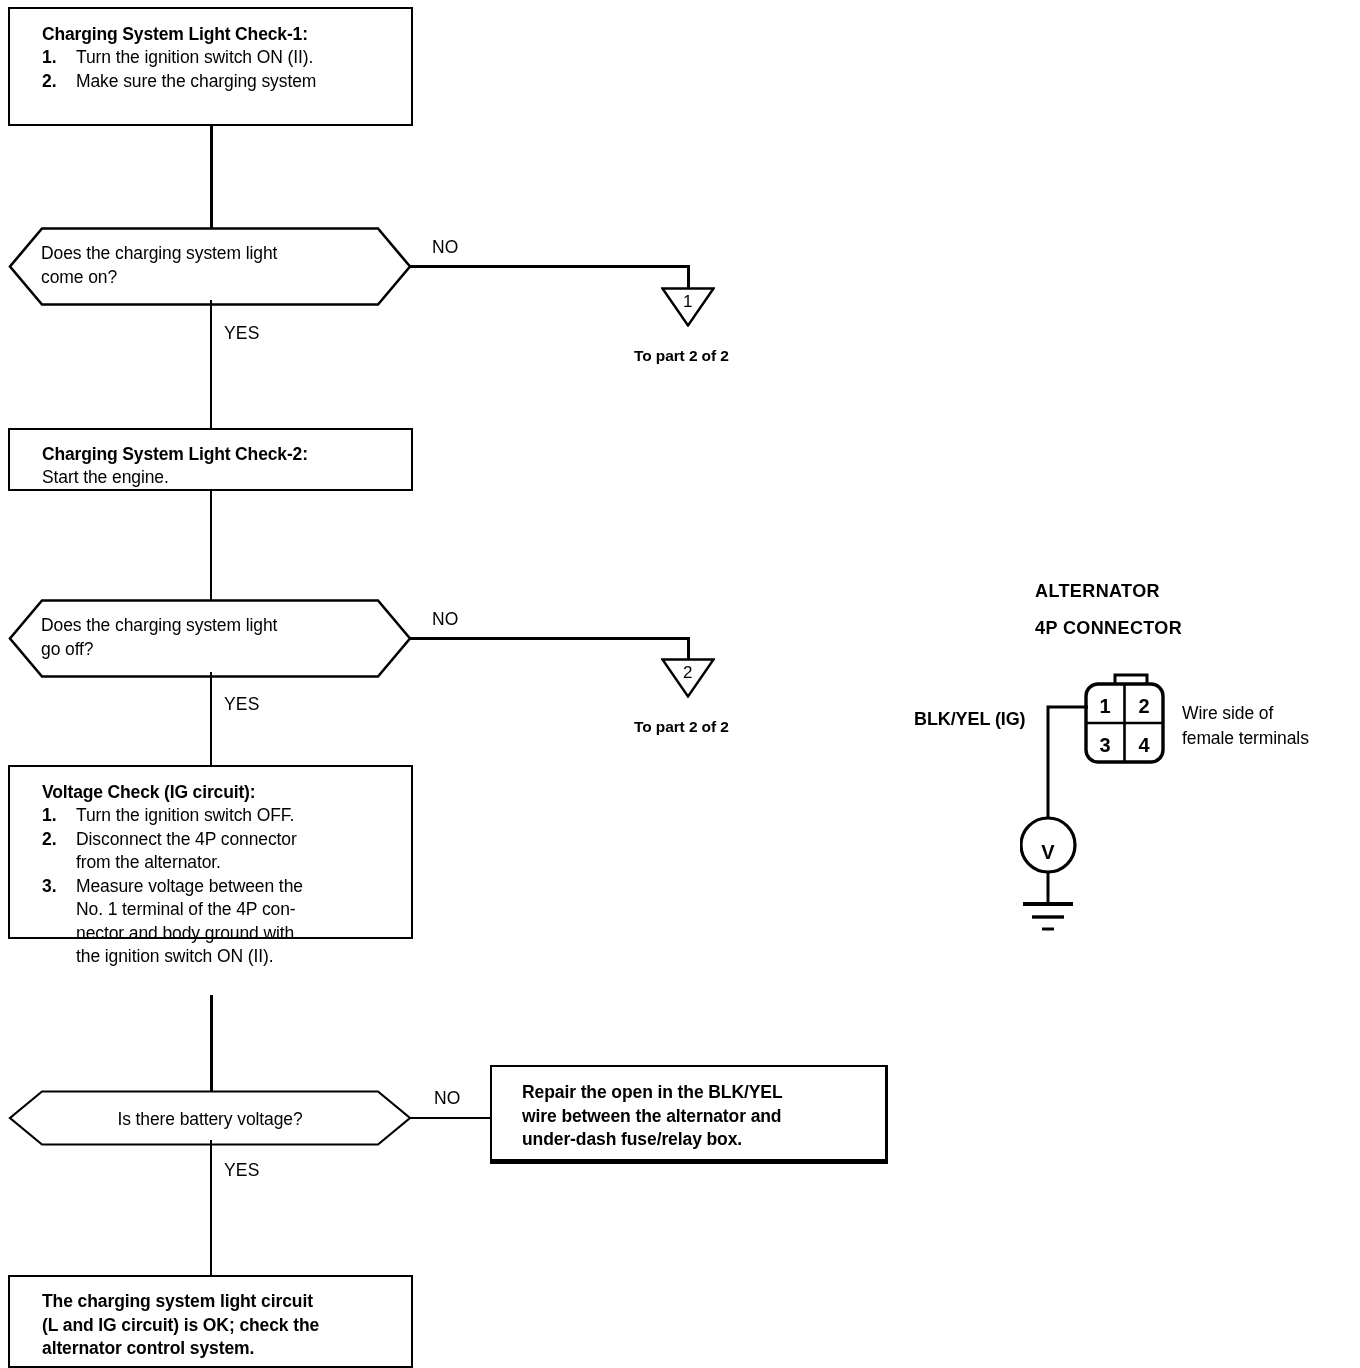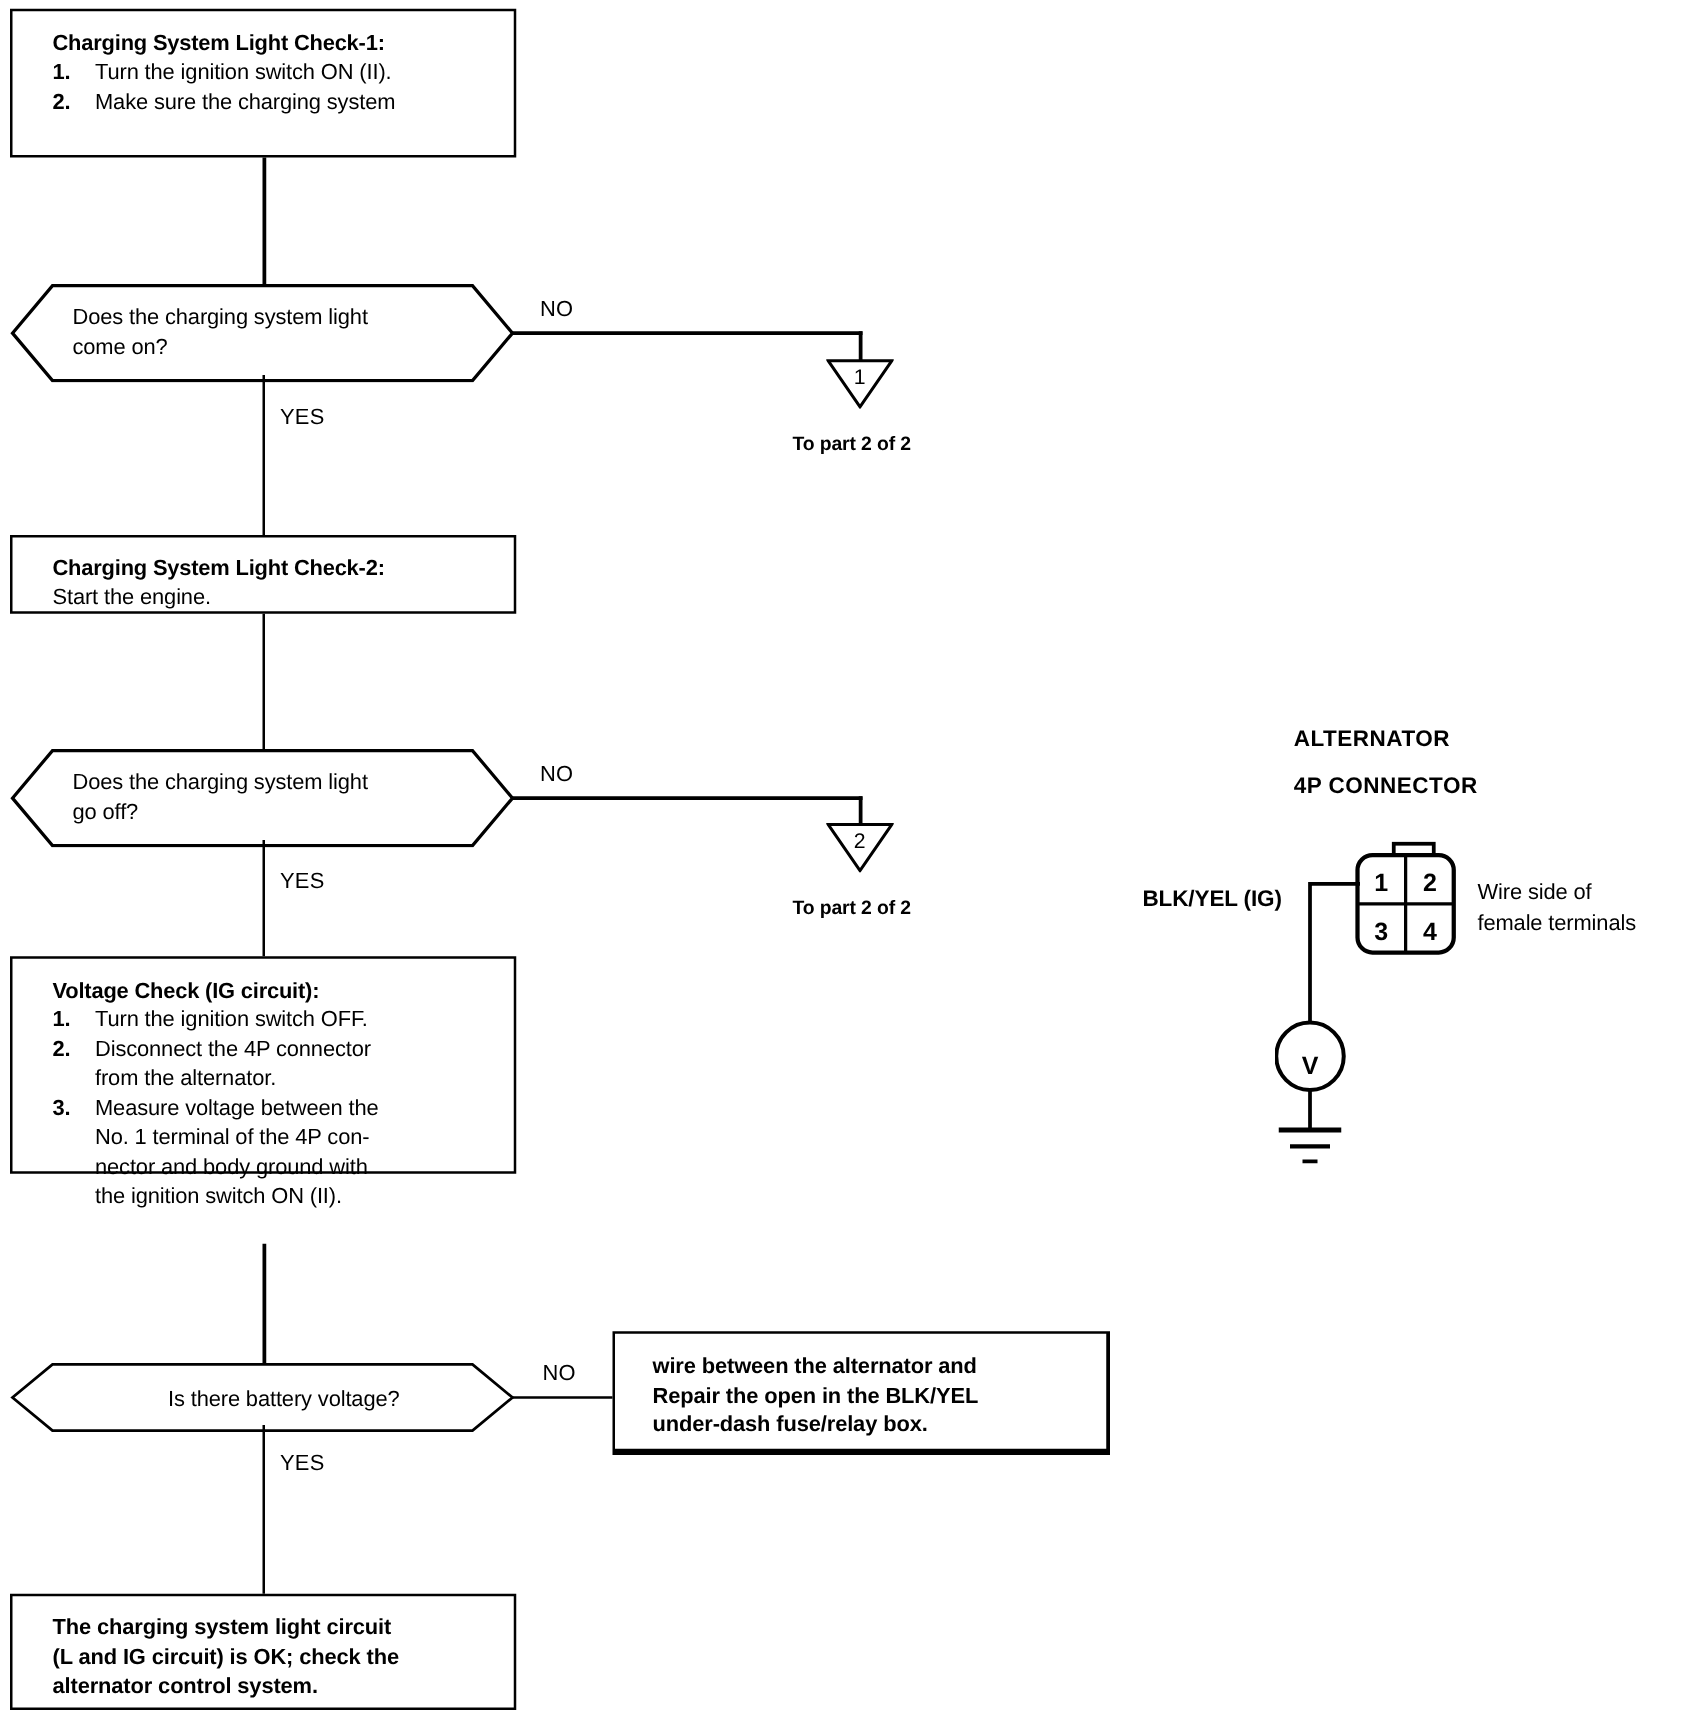--- a/index.html
+++ b/index.html
@@ -90,21 +90,20 @@
     left: 0;
     top: 0;
     display: block;
   }
   .hex .hex-text {
     position: absolute;
     font-size: 17.5px;
     line-height: 24px;
     letter-spacing: -0.1px;
     white-space: nowrap;
-    margin-left: 17px;
   }
 
   
   .vline {
     position: absolute;
     background: #000;
     width: 3px;
   }
   .vline.thin { width: 2px; }
   .hline {
@@ -287,22 +286,22 @@
     </svg>
     <div class="hex-text" style="left:0; top:17px; width:404px; text-align:center;">Is there battery voltage?</div>
   </div>
 
   <div class="hline thin" style="left:410px; top:1117px; width:82px;"></div>
   <div class="branch-label" style="left:434px; top:1088px;">NO</div>
   <div class="branch-label" style="left:224px; top:1160px;">YES</div>
 
   <div class="proc-box heavy" style="left:490px; top:1065px; width:398px; height:99px;">
     <div class="box-inner" style="left:30px; top:14px;">
+      <div class="box-line bold">Repair the open in the BLK/YEL</div>
       <div class="box-line bold">wire between the alternator and</div>
-      <div class="box-line bold">Repair the open in the BLK/YEL</div>
       <div class="box-line bold">under-dash fuse/relay box.</div>
     </div>
   </div>
 
   <div class="vline thin" style="left:210px; top:1140px; height:137px;"></div>
 
   <div class="proc-box" style="left:8px; top:1275px; width:405px; height:93px;">
     <div class="box-inner" style="left:32px; top:13px;">
       <div class="box-line bold">The charging system light circuit</div>
       <div class="box-line bold">(L and IG circuit) is OK; check the</div>

